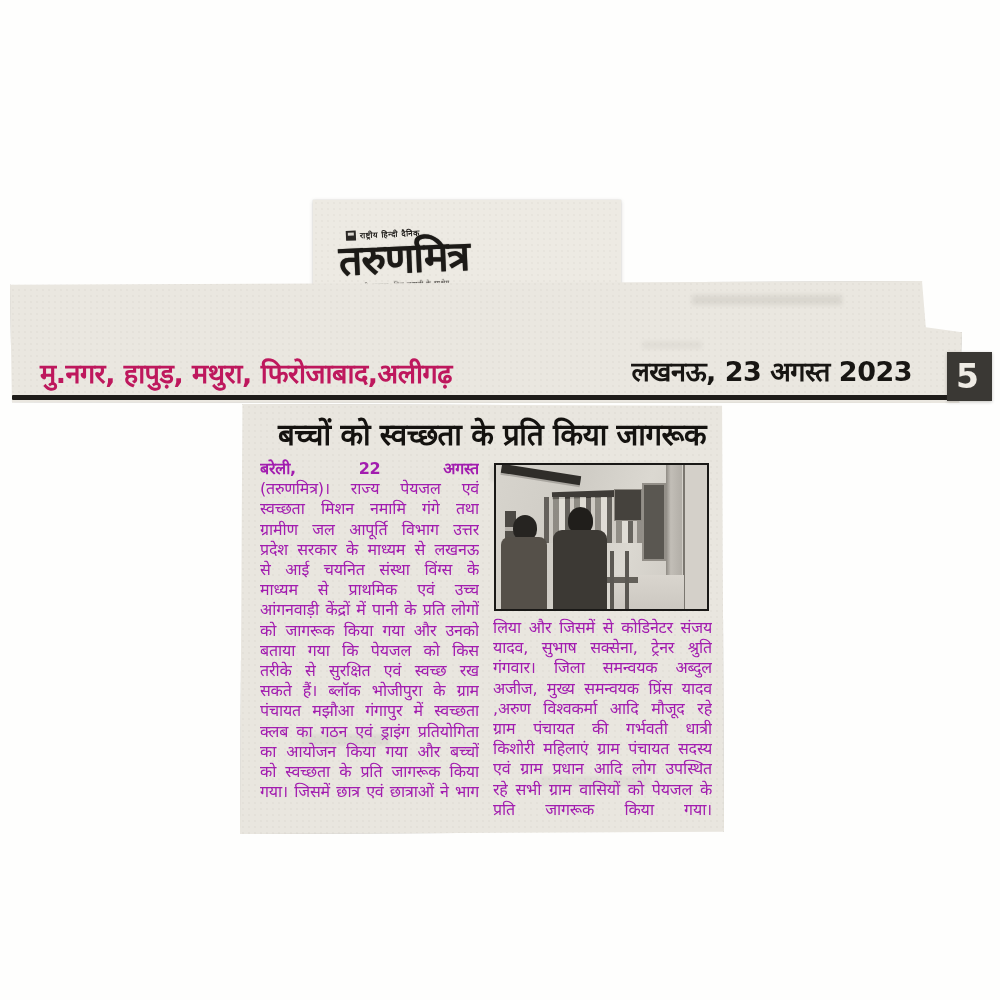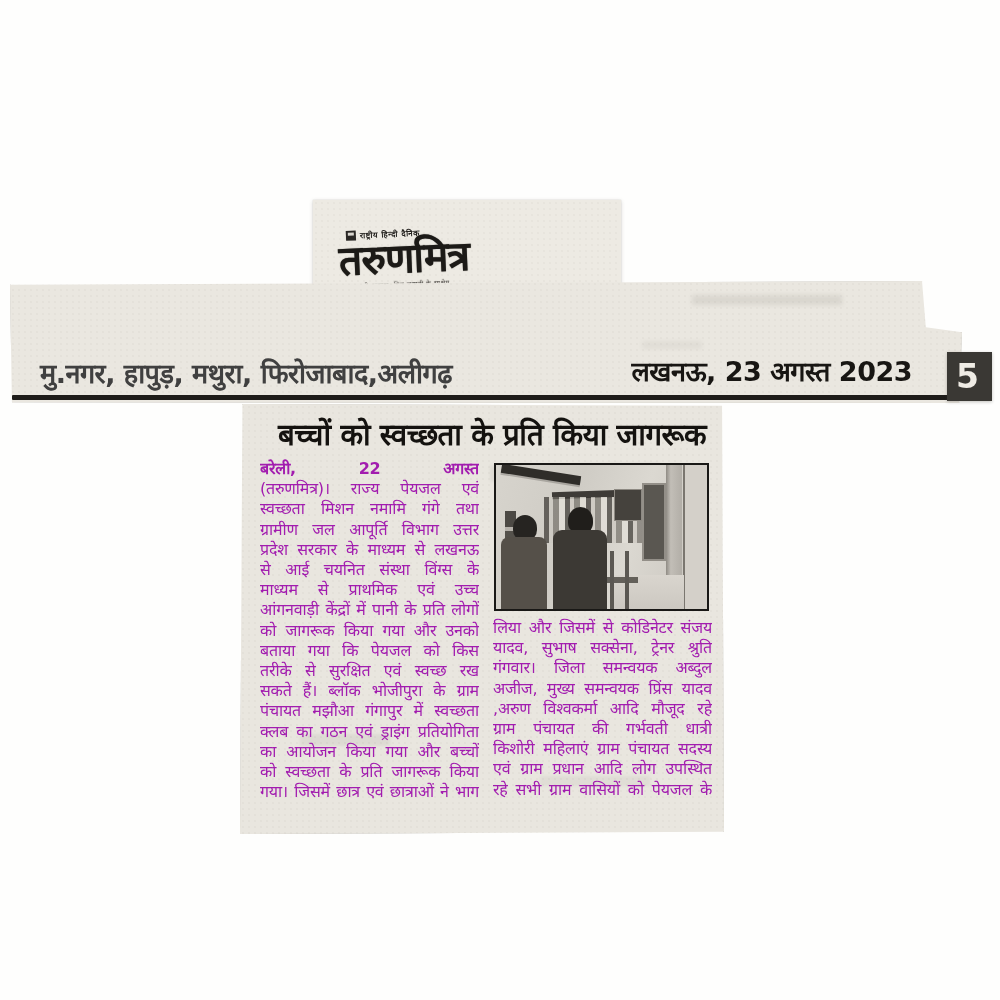--- a/index.html
+++ b/index.html
@@ -27,21 +27,21 @@
   .logo-mark{width:10px;height:10px;background:#2a2825;display:inline-block;position:relative;flex:0 0 auto;}
   .logo-mark::after{content:"";position:absolute;left:2px;top:2px;width:6px;height:3px;background:#d9d6cf;}
   .logo-pretitle{font-size:8px;font-weight:bold;letter-spacing:.5px;color:#24221f;white-space:nowrap;}
   .logo-title{font-size:41px;line-height:40px;font-weight:bold;color:#1c1a17;letter-spacing:-1px;white-space:nowrap;text-shadow:0 0 1px rgba(30,28,24,.6);}
   .logo-tagline{font-size:6.5px;color:#3a3733;margin:1px 0 0 14px;letter-spacing:.4px;white-space:nowrap;filter:blur(.3px);}
   .logo-rule{margin:4px 0 0 2px;width:168px;height:3px;background:#23211e;}
   
   .frag-strip{left:10px;top:281px;width:952px;height:122px;background:#eae7e0;
     clip-path:polygon(0 3%,95.8% 0,96.2% 38%,100% 42%,99.7% 100%,.2% 99.4%);}
   .strip-row{position:absolute;left:0;right:0;bottom:12px;display:flex;align-items:baseline;}
-  .editions{margin-left:30px;font-size:27px;font-weight:bold;color:#404040;letter-spacing:-.5px;white-space:nowrap;}
+  .editions{margin-left:30px;font-size:27px;font-weight:bold;color:#be185d;letter-spacing:-.5px;white-space:nowrap;}
   .city-date{position:absolute;right:50px;bottom:0;font-size:27px;font-weight:bold;color:#181613;letter-spacing:-.5px;white-space:nowrap;}
   .strip-rule{position:absolute;left:2px;right:14px;bottom:3px;height:5px;background:#1e1c19;border-radius:1px;}
   .strip-smudge{position:absolute;pointer-events:none;filter:blur(2px);opacity:.12;background:#6b665e;}
   .smudge-a{right:120px;top:14px;width:150px;height:10px;}
   .smudge-b{right:260px;top:60px;width:60px;height:8px;opacity:.07;}
   
   .page-box{position:absolute;left:947px;top:352px;width:45px;height:49px;background:#3a3834;
     display:flex;align-items:center;box-shadow:0 1px 3px rgba(60,55,45,.3);}
   .page-num{color:#efece5;font-size:33px;font-weight:bold;margin-left:9px;font-family:"DejaVu Sans",sans-serif;}
   
@@ -170,18 +170,19 @@
         <div>
             <div class="text-line">लिया और जिसमें से कोडिनेटर संजय</div>
             <div class="text-line">यादव, सुभाष सक्सेना, ट्रेनर श्रुति</div>
             <div class="text-line">गंगवार। जिला समन्वयक अब्दुल</div>
             <div class="text-line">अजीज, मुख्य समन्वयक प्रिंस यादव</div>
             <div class="text-line">,अरुण विश्वकर्मा आदि मौजूद रहे</div>
             <div class="text-line">ग्राम पंचायत की गर्भवती धात्री</div>
             <div class="text-line">किशोरी महिलाएं ग्राम पंचायत सदस्य</div>
             <div class="text-line">एवं ग्राम प्रधान आदि लोग उपस्थित</div>
             <div class="text-line">रहे सभी ग्राम वासियों को पेयजल के</div>
+            <div class="text-line">प्रति जागरूक किया गया।</div>
           </div>
       </div>
     </div>
   </div>
 
 </div>
 
 </body></html>

